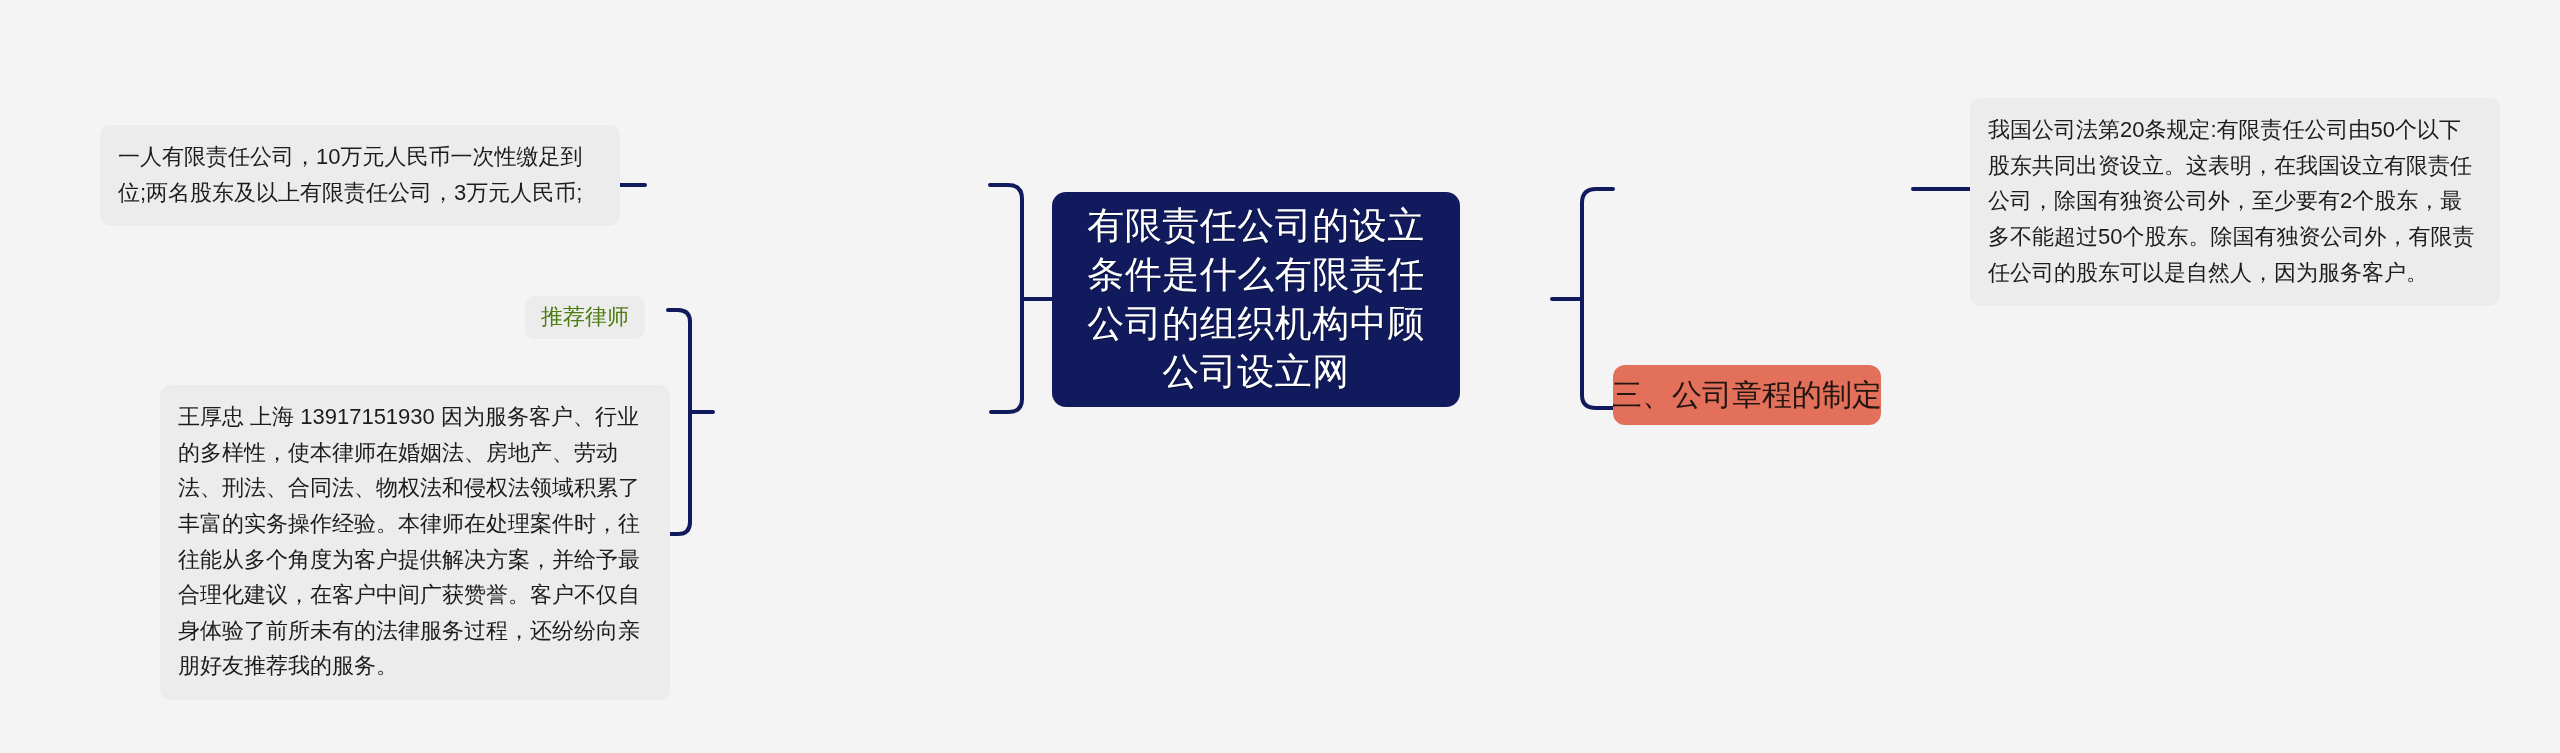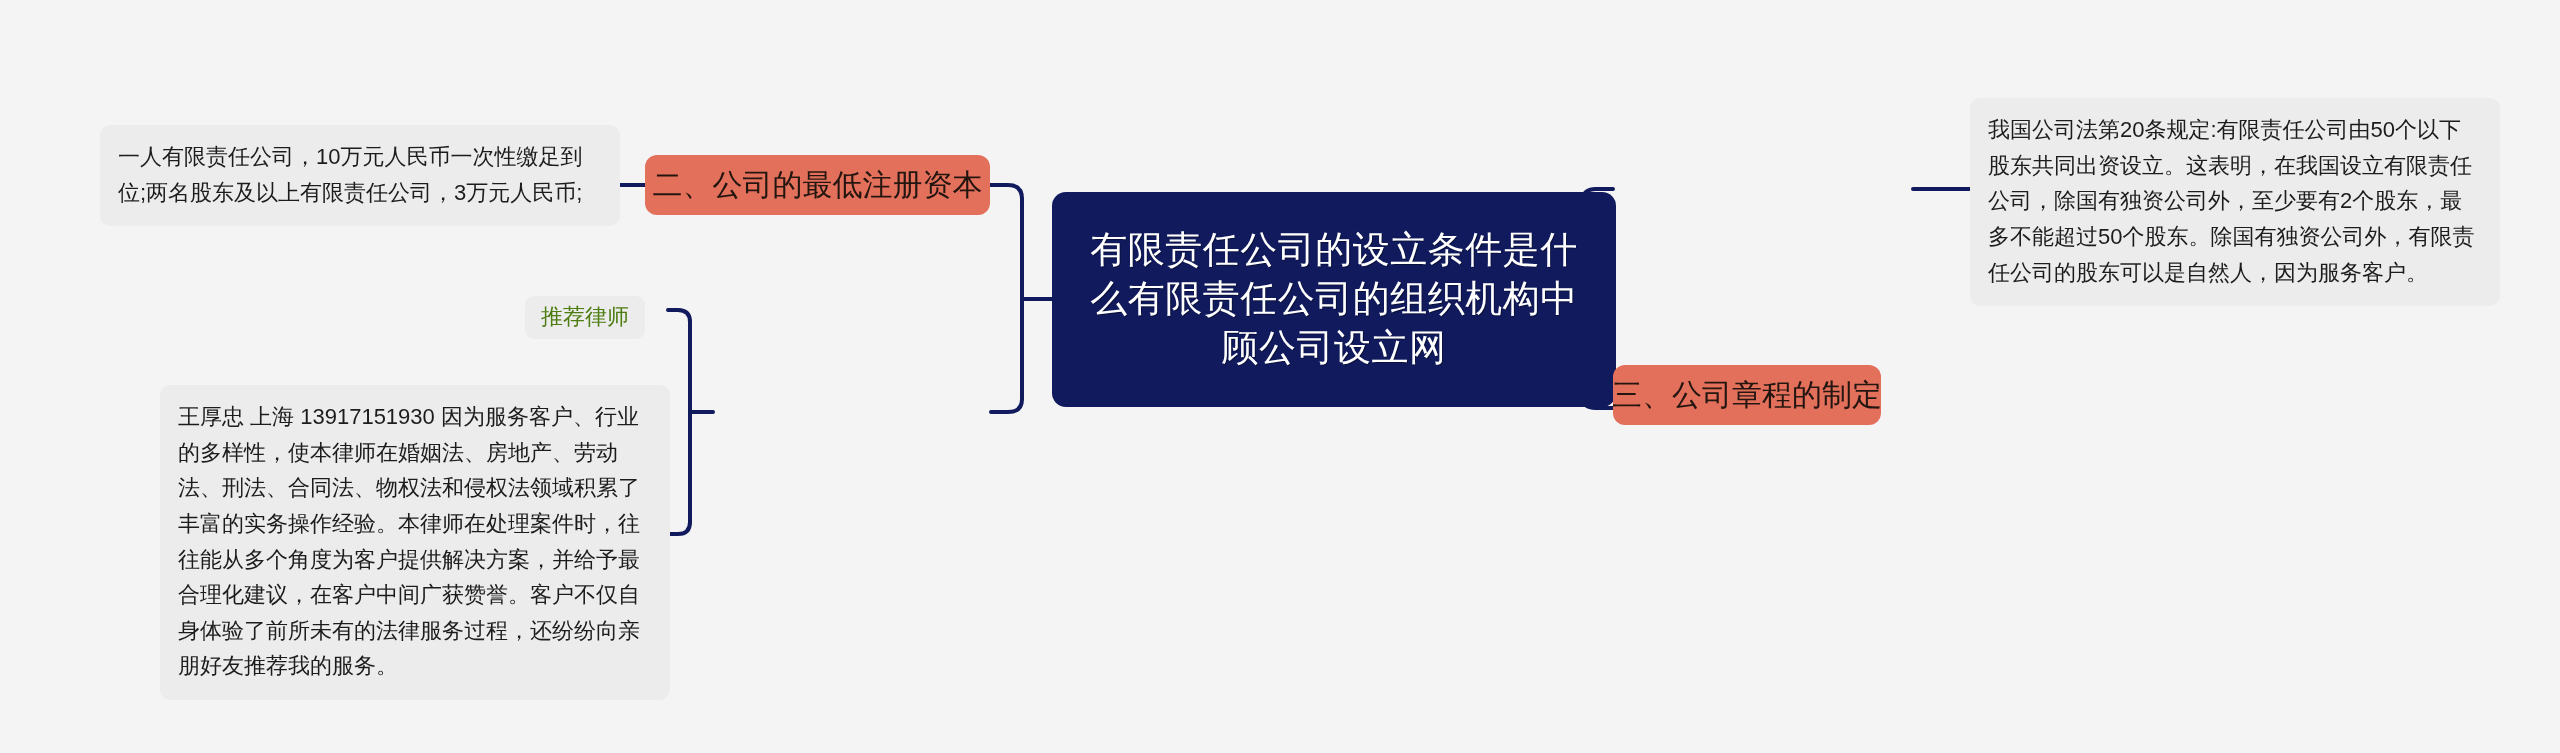--- a/index.html
+++ b/index.html
@@ -30,21 +30,21 @@
     position: absolute;
     display: flex;
     align-items: center;
     justify-content: center;
   }
 
   
   .root-node {
     left: 1052px;
     top: 192px;
-    width: 564px;
+    width: 408px;
     height: 215px;
     background: #101a5c;
     border-radius: 14px;
     padding: 14px 26px;
   }
   .root-node .label {
     color: #ffffff;
     font-size: 37px;
     line-height: 1.32;
     text-align: center;
@@ -130,23 +130,20 @@
       <path d="M1582,395 Q1582,408 1596,408 L1613,408"></path>
 
       <path d="M1913,189 L1970,189"></path>
     </g>
   </svg>
 
   <div class="leaf" id="leaf-capital">
     <span class="label">一人有限责任公司，10万元人民币一次性缴足到位;两名股东及以上有限责任公司，3万元人民币;</span>
   </div>
 
-  <div class="node branch-node" id="node-b2">
-    <span class="label">二、公司的最低注册资本</span>
-  </div>
 
   <div id="label-recommend">
     <span class="label">推荐律师</span>
   </div>
 
 
   <div class="leaf" id="leaf-lawyer">
     <span class="label">王厚忠 上海 13917151930 因为服务客户、行业的多样性，使本律师在婚姻法、房地产、劳动法、刑法、合同法、物权法和侵权法领域积累了丰富的实务操作经验。本律师在处理案件时，往往能从多个角度为客户提供解决方案，并给予最合理化建议，在客户中间广获赞誉。客户不仅自身体验了前所未有的法律服务过程，还纷纷向亲朋好友推荐我的服务。</span>
   </div>
 

